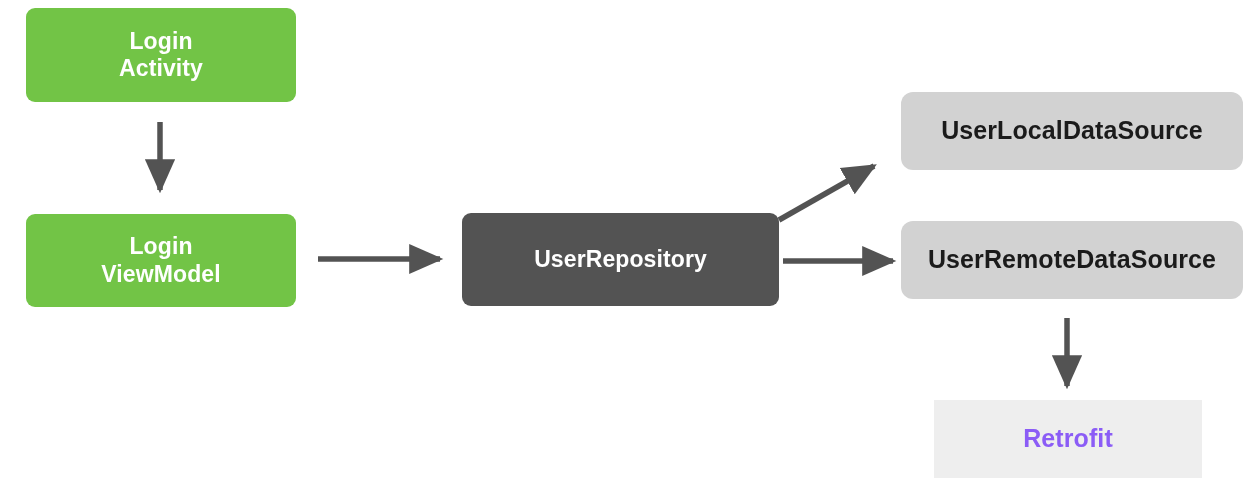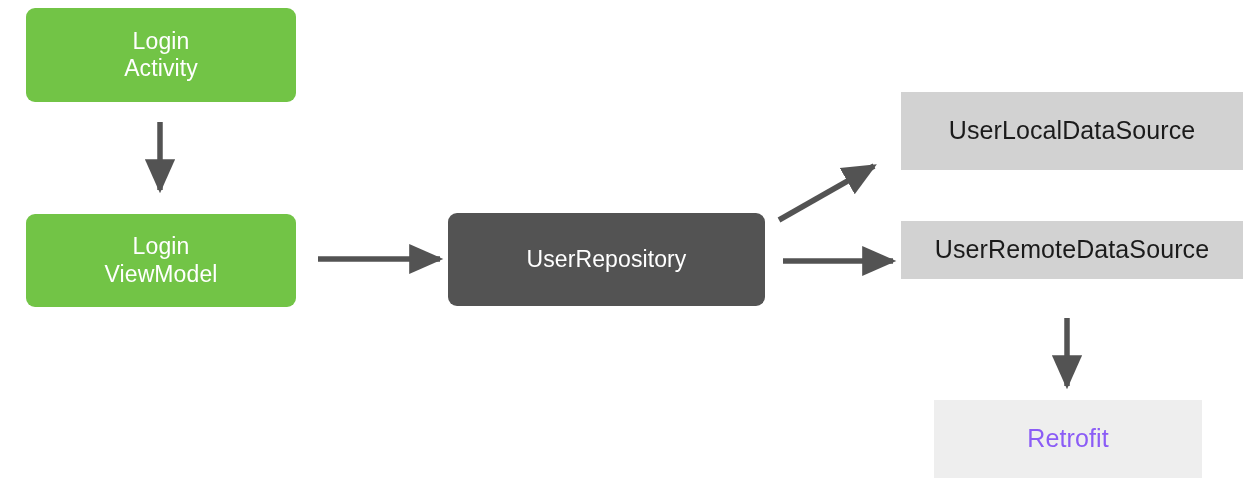--- a/index.html
+++ b/index.html
@@ -19,39 +19,41 @@
   }
   .node {
     position: absolute;
     display: flex;
     align-items: center;
     justify-content: center;
     text-align: center;
     box-sizing: border-box;
     line-height: 1.18;
     white-space: pre-line;
+    font-weight: bold;
   }
   .node-green {
     background: #72c446;
     color: #ffffff;
     border-radius: 9px;
     font-size: 23px;
     letter-spacing: 0.1px;
   }
   .node-dark {
     background: #535353;
     color: #ffffff;
     border-radius: 9px;
     font-size: 23px;
     letter-spacing: 0.1px;
+    margin-left: 14px;
   }
   .node-gray {
     background: #d2d2d2;
     color: #1b1b1b;
-    border-radius: 0;
+    border-radius: 12px;
     font-size: 25px;
     letter-spacing: 0.1px;
   }
   .node-gray-light {
     background: #eeeeee;
     color: #8b5cf6;
     border-radius: 0;
     font-size: 25px;
     letter-spacing: 0.1px;
   }
@@ -100,17 +102,17 @@
   <div class="node node-green" style="left:26px; top:8px; width:270px; height:94px;">Login
 Activity</div>
 
   <div class="node node-green" style="left:26px; top:214px; width:270px; height:93px;">Login
 ViewModel</div>
 
   <div class="node node-dark" style="left:448px; top:213px; width:317px; height:93px;">UserRepository</div>
 
   <div class="node node-gray" style="left:901px; top:92px; width:342px; height:78px;">UserLocalDataSource</div>
 
-  <div class="node node-gray" style="left:901px; top:221px; width:342px; height:58px;">UserRemoteDataSource</div>
+  <div class="node node-gray" style="left:901px; top:221px; width:342px; height:78px;">UserRemoteDataSource</div>
 
   <div class="node node-gray-light" style="left:934px; top:400px; width:268px; height:78px;">Retrofit</div>
 
 </div>
 
 </body></html>

